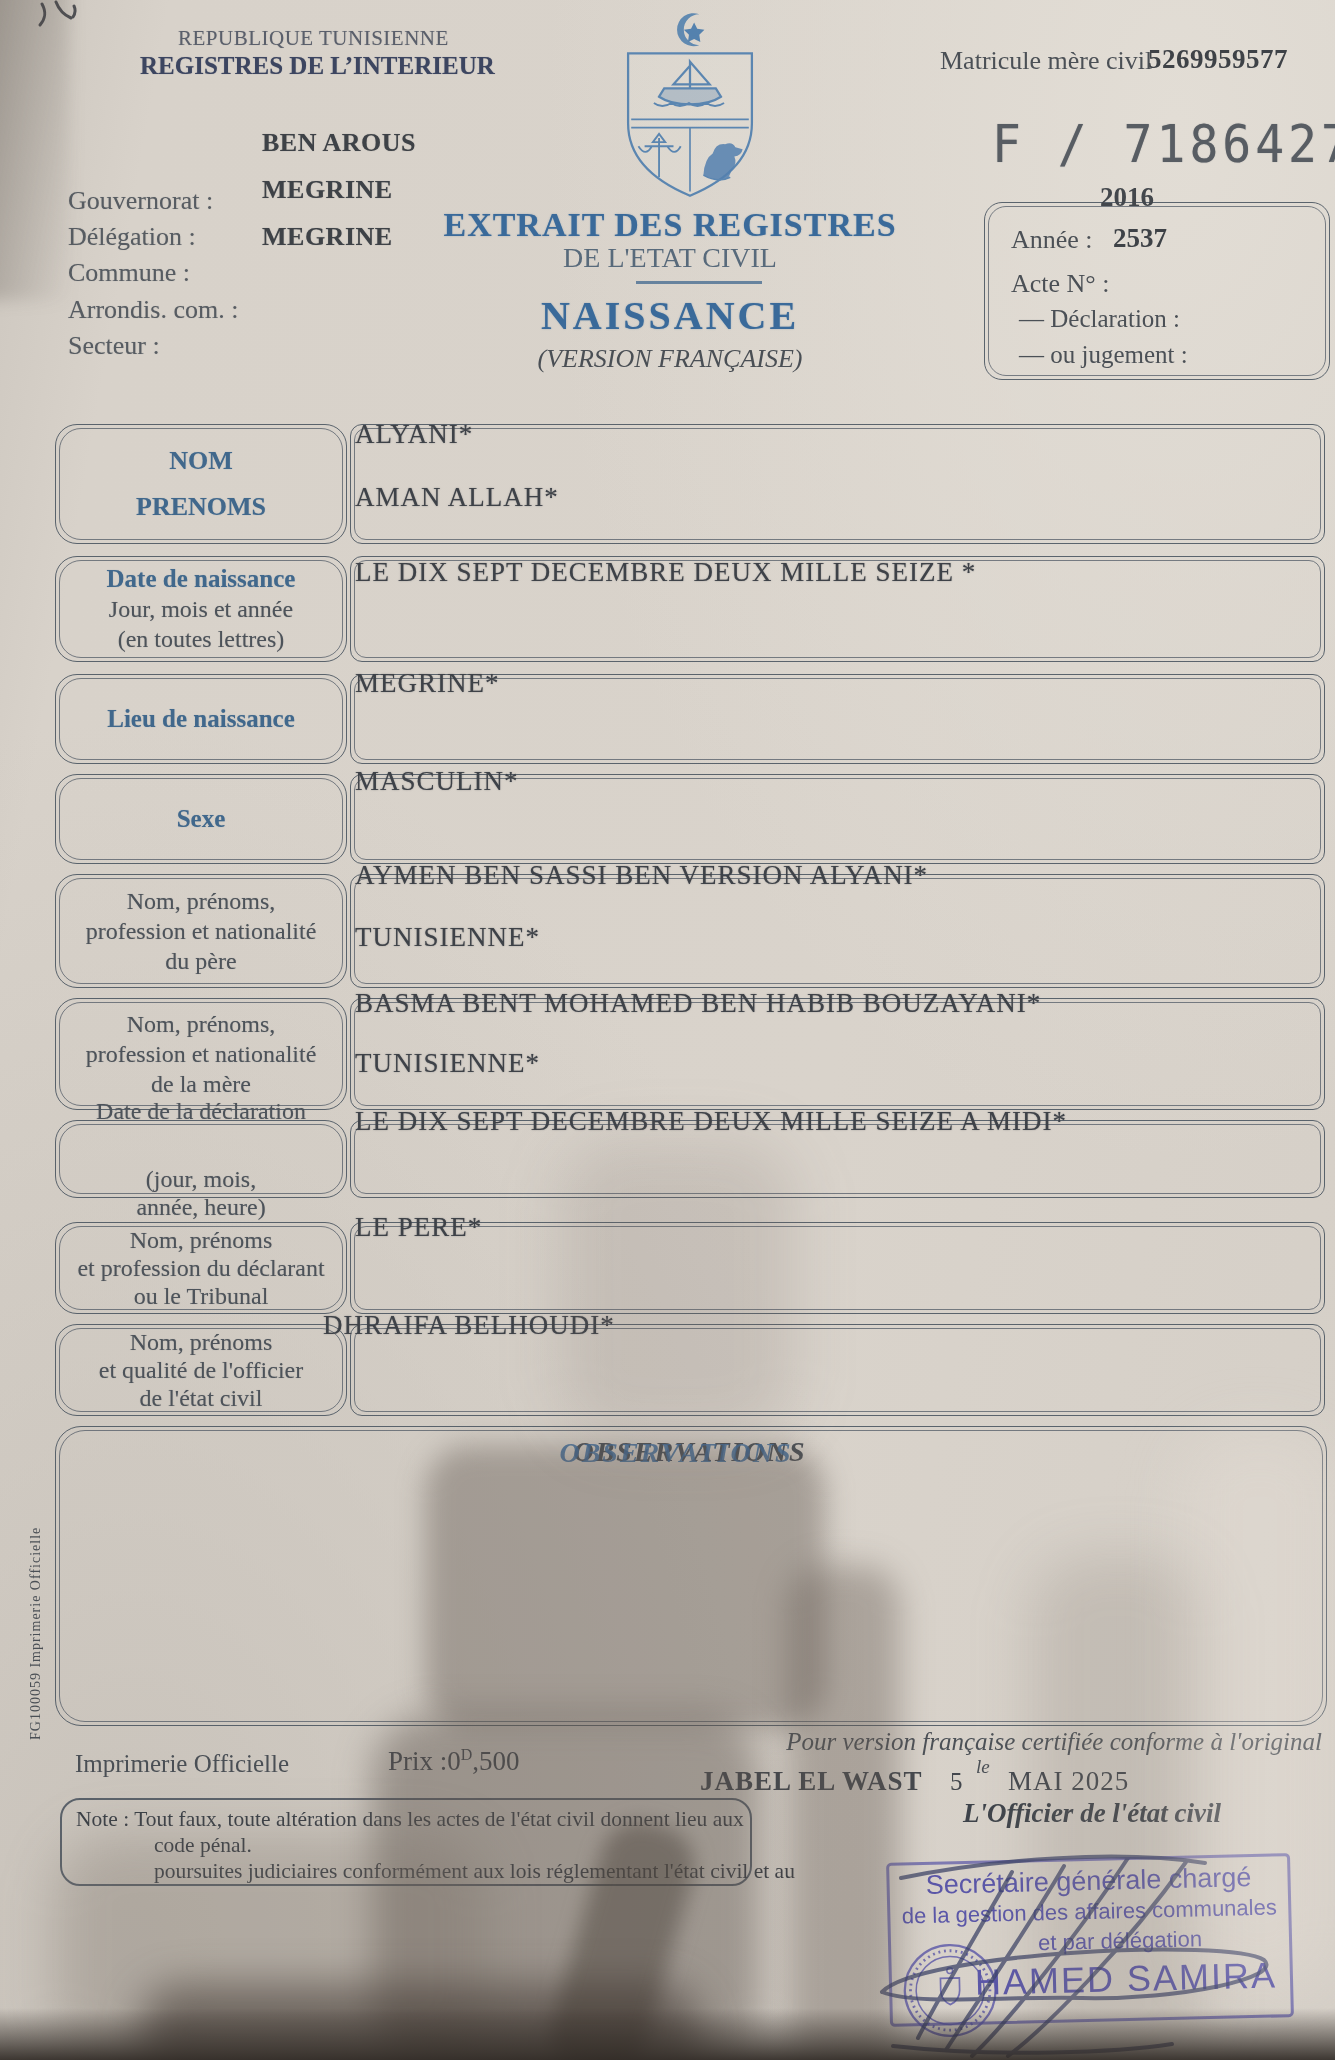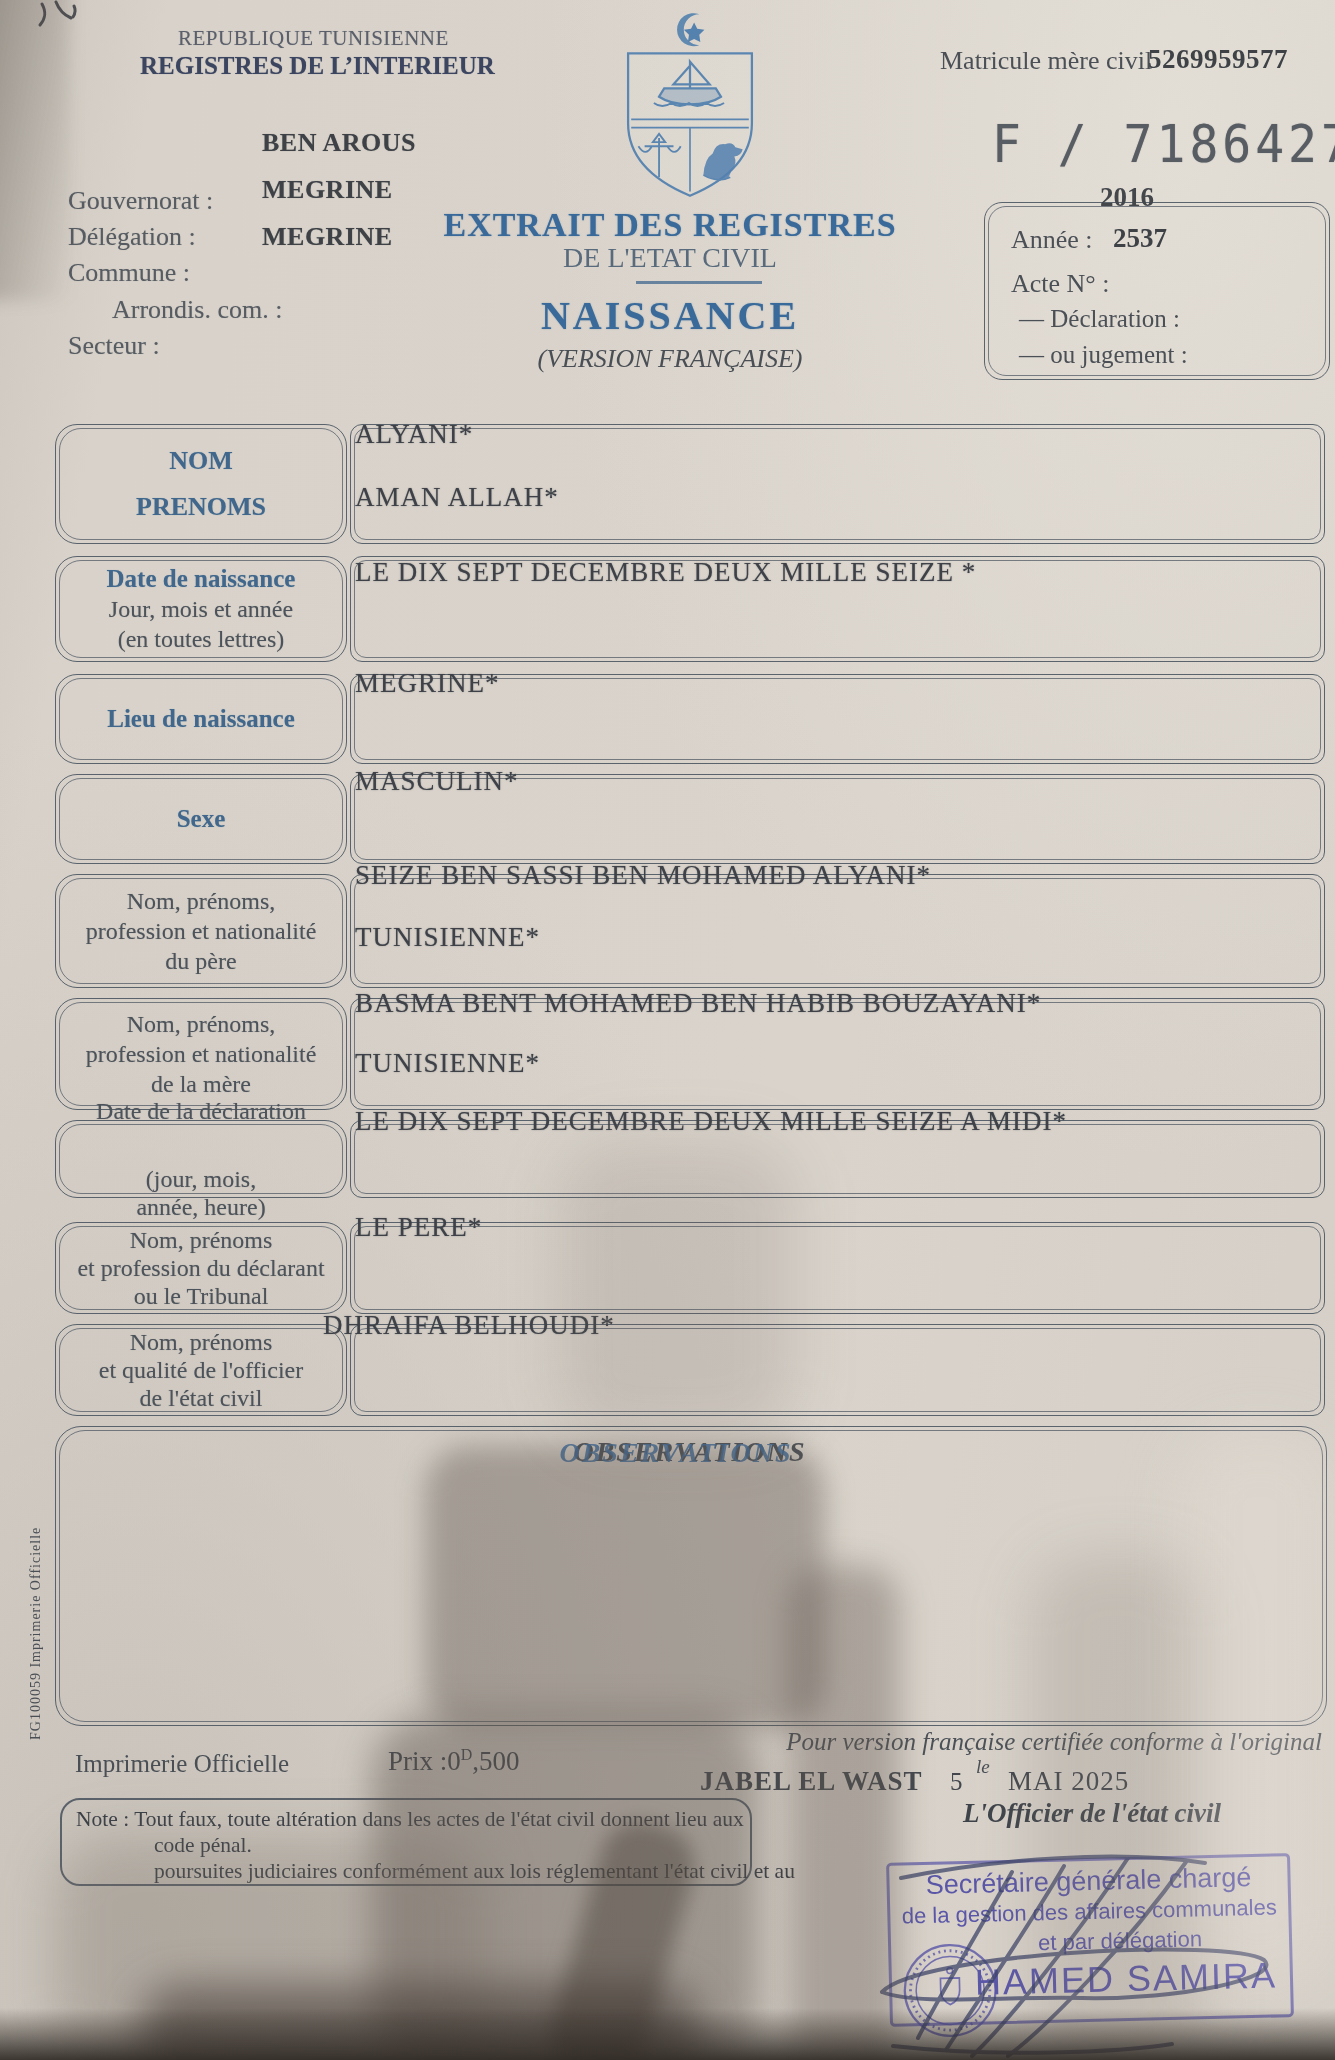--- a/index.html
+++ b/index.html
@@ -49,21 +49,21 @@
   <div class="abs ser hlabel nowrap" style="left:178px;top:26px;font-size:21px;letter-spacing:.5px;color:#5a5f6b;">REPUBLIQUE TUNISIENNE</div>
   <div class="abs ser nowrap" style="left:140px;top:52px;font-size:25px;font-weight:bold;color:#3c4560;text-shadow:0 0 1px rgba(60,69,96,.45);">REGISTRES DE L’INTERIEUR</div>
 
   <div class="abs hvalue nowrap" style="left:262px;top:128px;">BEN AROUS</div>
   <div class="abs hvalue nowrap" style="left:262px;top:175px;">MEGRINE</div>
   <div class="abs hvalue nowrap" style="left:262px;top:222px;">MEGRINE</div>
 
   <div class="abs hlabel nowrap" style="left:68px;top:186px;">Gouvernorat :</div>
   <div class="abs hlabel nowrap" style="left:68px;top:222px;">Délégation :</div>
   <div class="abs hlabel nowrap" style="left:68px;top:258px;">Commune :</div>
-  <div class="abs hlabel nowrap" style="left:68px;top:295px;margin-left:44px;">Arrondis. com. :</div>
+  <div class="abs hlabel nowrap" style="left:68px;top:295px;">Arrondis. com. :</div>
   <div class="abs hlabel nowrap" style="left:68px;top:331px;">Secteur :</div>
 
   <svg class="abs" style="left:612px;top:8px;width:156px;height:196px;" viewBox="0 0 150 190">
     <g stroke="#4e7eae" fill="none" stroke-width="2.2" opacity=".9">
       <path d="M84,6 A16,16 0 1,0 84,36 A13,13 0 1,1 84,6" fill="#4679ab" stroke="none" opacity=".9"></path>
       <path d="M79,14 l3,6 7,1 -5,5 1,7 -6,-3 -6,3 1,-7 -5,-5 7,-1 z" fill="#4679ab" stroke="none"></path>
       <path d="M15,44 L135,44 L135,112 Q135,157 75,182 Q15,157 15,112 Z" fill="rgba(255,255,255,.08)"></path>
       <path d="M50,78 L100,78 L105,86 C90,96 60,96 45,86 Z" fill="rgba(70,120,170,.3)"></path>
       <path d="M75,78 V52 M75,52 L94,74 L75,74 Z M75,56 L59,74 L75,74 Z"></path>
       <path d="M40,92 q8,6 17,0 q8,6 17,0 q8,6 17,0 q8,6 17,0" stroke-width="1.8"></path>
@@ -131,21 +131,21 @@
     <div class="vtext" style="top:-8px;">MASCULIN*</div>
   </div>
 
   <div class="row" style="top:874px;height:114px;">
     <div class="lbox dbl">
       <div class="ll llgray">Nom, prénoms,</div>
       <div class="ll llgray">profession et nationalité</div>
       <div class="ll llgray">du père</div>
     </div>
     <div class="vbox dbl"></div>
-    <div class="vtext" style="top:-14px;">SEIZE BEN SASSI BEN MOHAMED ALYANI*</div>
+    <div class="vtext" style="top:-14px;">AYMEN BEN SASSI BEN VERSION ALYANI*</div>
     <div class="vtext" style="top:48px;">TUNISIENNE*</div>
   </div>
 
   <div class="row" style="top:998px;height:112px;">
     <div class="lbox dbl">
       <div class="ll llgray">Nom, prénoms,</div>
       <div class="ll llgray">profession et nationalité</div>
       <div class="ll llgray">de la mère</div>
     </div>
     <div class="vbox dbl"></div>

